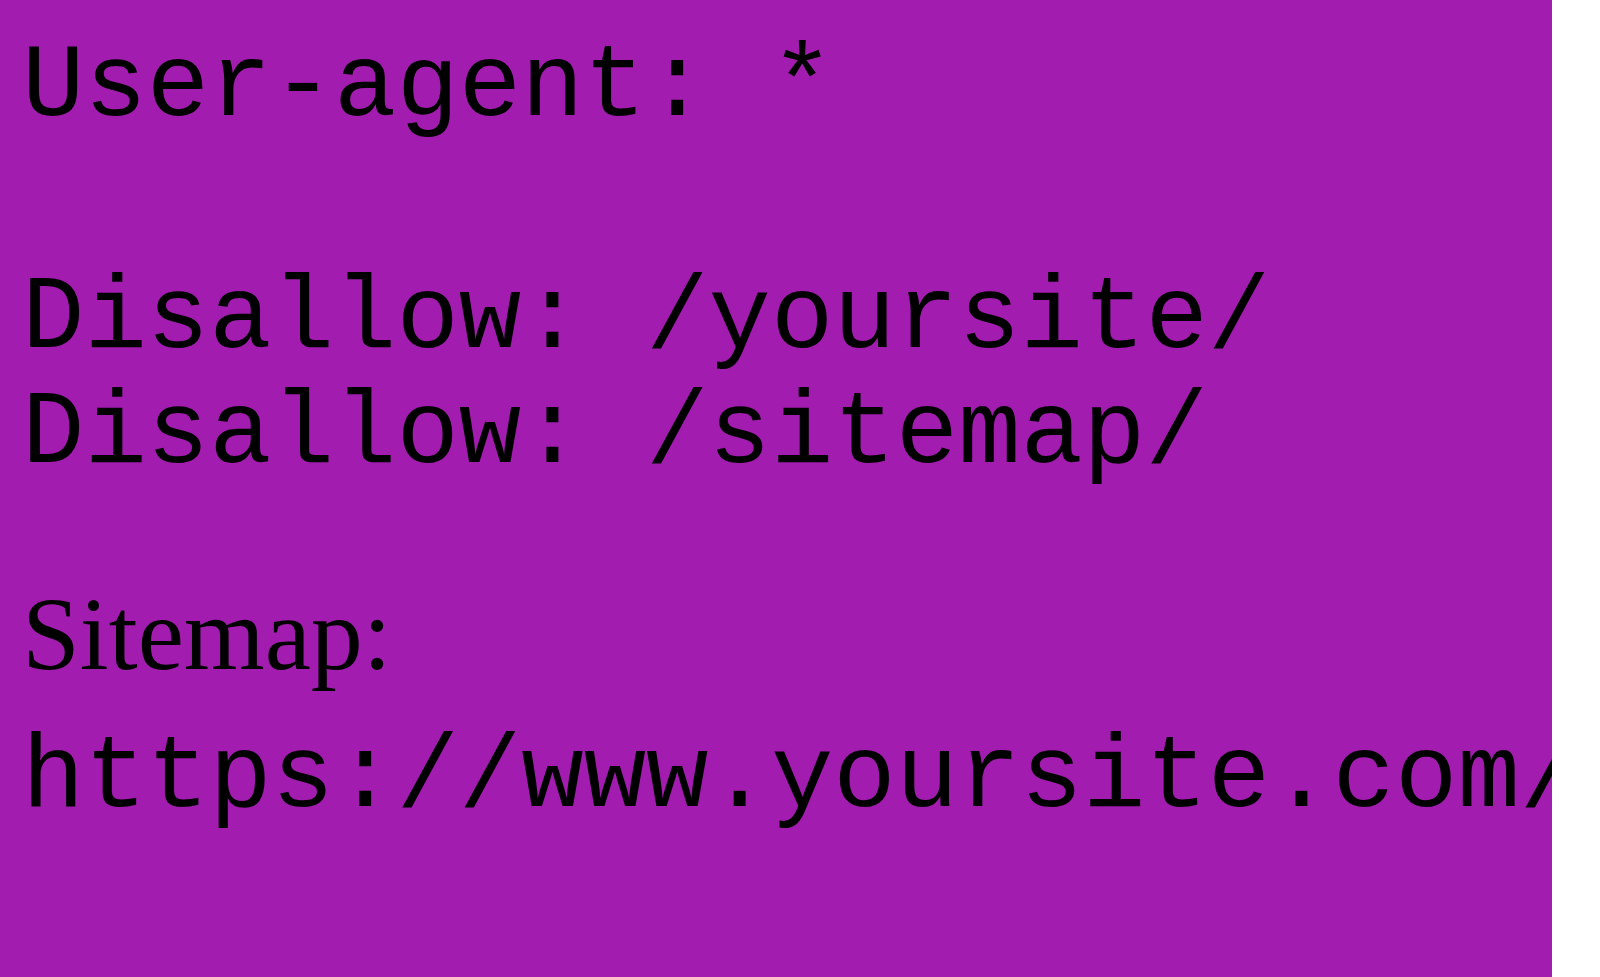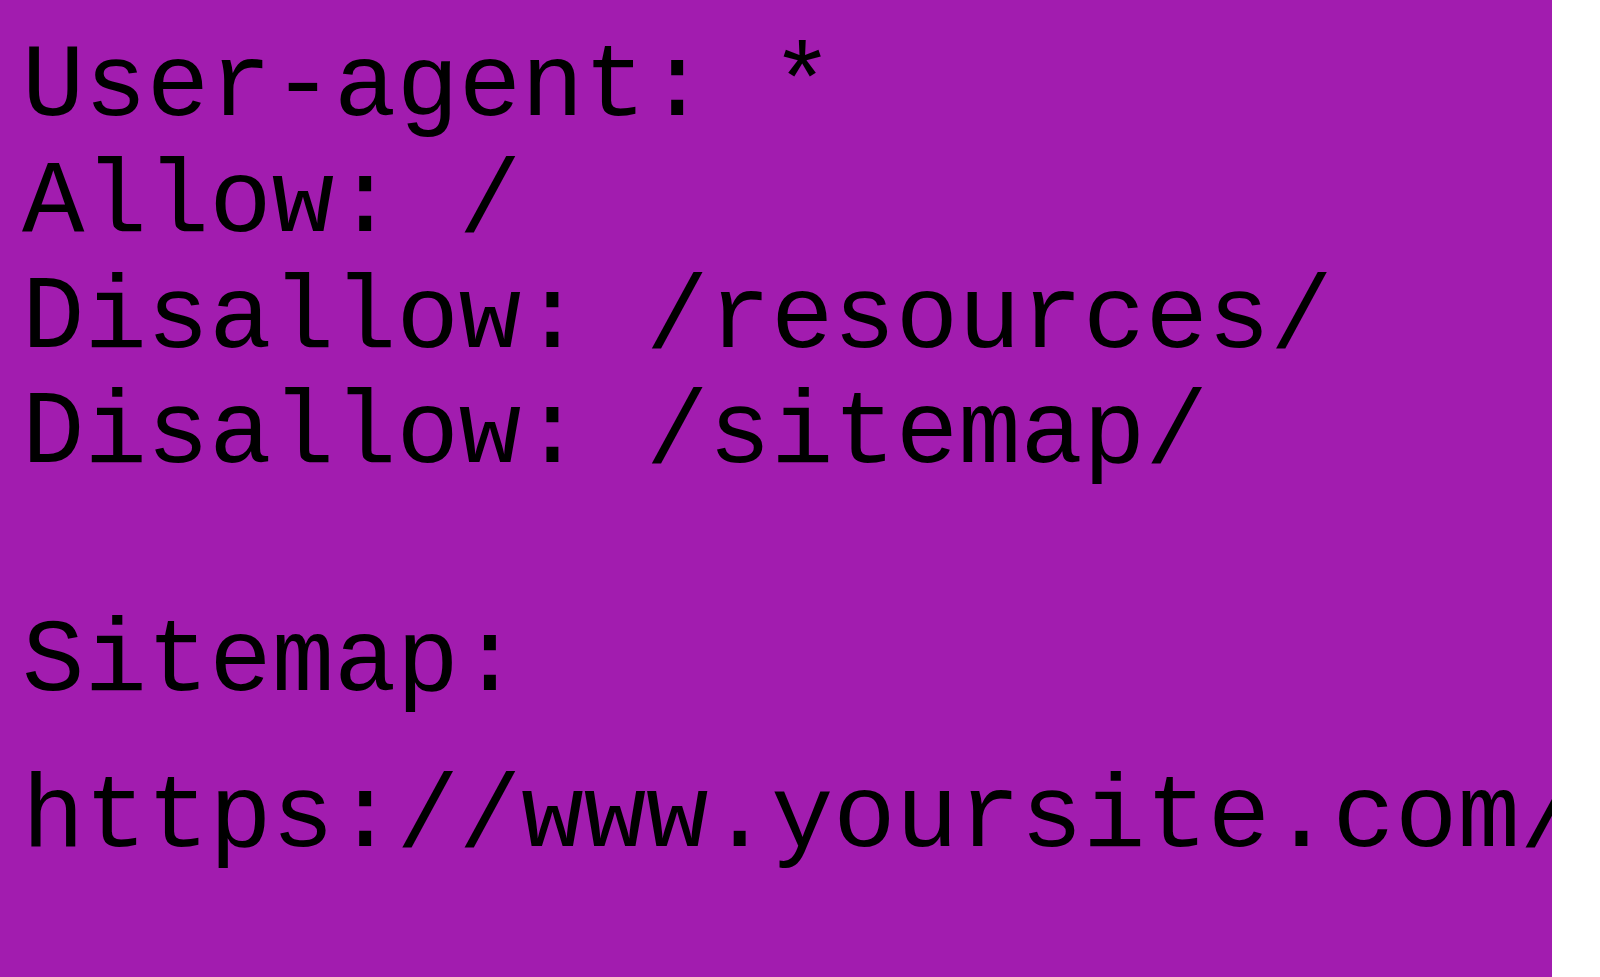--- a/index.html
+++ b/index.html
@@ -39,29 +39,28 @@
   }
   .code-line.blank {
     height: 110px;
   }
   
   .ln-1 { top: 19px;  }
   .ln-2 { top: 135px; }
   .ln-3 { top: 251px; }
   .ln-4 { top: 366px; }
   .ln-5 { top: 482px; }
-  .ln-6 { top: 594px; }
-  .ln-7 { top: 710px; margin-top: 40px; }
+  .ln-6 { top: 566px; font-family: Liberation Serif, serif; }
+  .ln-7 { top: 710px; }
   .ln-8 { top: 826px; }
 </style>
 </head>
 <body>
 
 <div id="screenshot">
   <pre id="robots-file">    <div class="code-line ln-1">User-agent: *</div>
-    <div class="code-line ln-2">Allow: /</div>
-    <div class="code-line ln-3">Disallow: /resources/</div>
+    <div class="code-line ln-3">Disallow: /yoursite/</div>
     <div class="code-line ln-4">Disallow: /sitemap/</div>
     <div class="code-line ln-5 blank"></div>
     <div class="code-line ln-6">Sitemap:</div>
     <div class="code-line ln-7">https://www.yoursite.com/</div>
   </pre>
 </div>
 
 </body></html>

